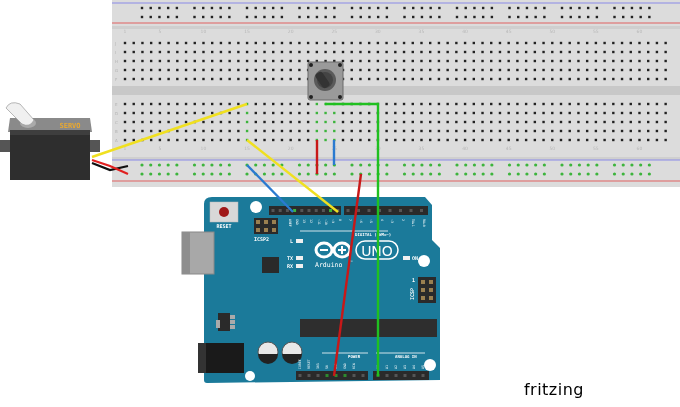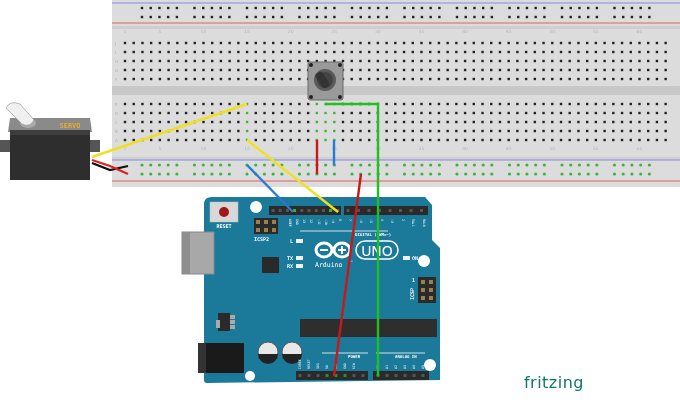--- a/index.html
+++ b/index.html
@@ -1,18 +1,18 @@
 <!DOCTYPE html>
 <html><head>
 <meta charset="utf-8">
 <style>
   html,body{margin:0;padding:0;background:#ffffff;}
   body{width:680px;height:407px;position:relative;overflow:hidden;font-family:"DejaVu Sans",sans-serif;}
   #stage{position:absolute;left:0;top:0;width:592px;height:407px;}
-  .watermark{position:absolute;right:8px;bottom:15px;font-family:"DejaVu Sans",sans-serif;font-size:16px;color:#0f766e;letter-spacing:0.5px;}
+  .watermark{position:absolute;right:8px;bottom:8px;font-family:"DejaVu Sans",sans-serif;font-size:16px;color:#000000;letter-spacing:0.5px;}
 </style>
 </head>
 <body>
 
 <div id="stage">
   <svg id="svg" width="680" height="407" viewBox="0 0 680 407" xmlns="http://www.w3.org/2000/svg">
 
     <g id="breadboard">
       <rect x="112" y="0" width="568" height="187" fill="#dcdcdc"></rect>
       <rect x="112" y="26" width="568" height="3" fill="#cfcfcf"></rect>

